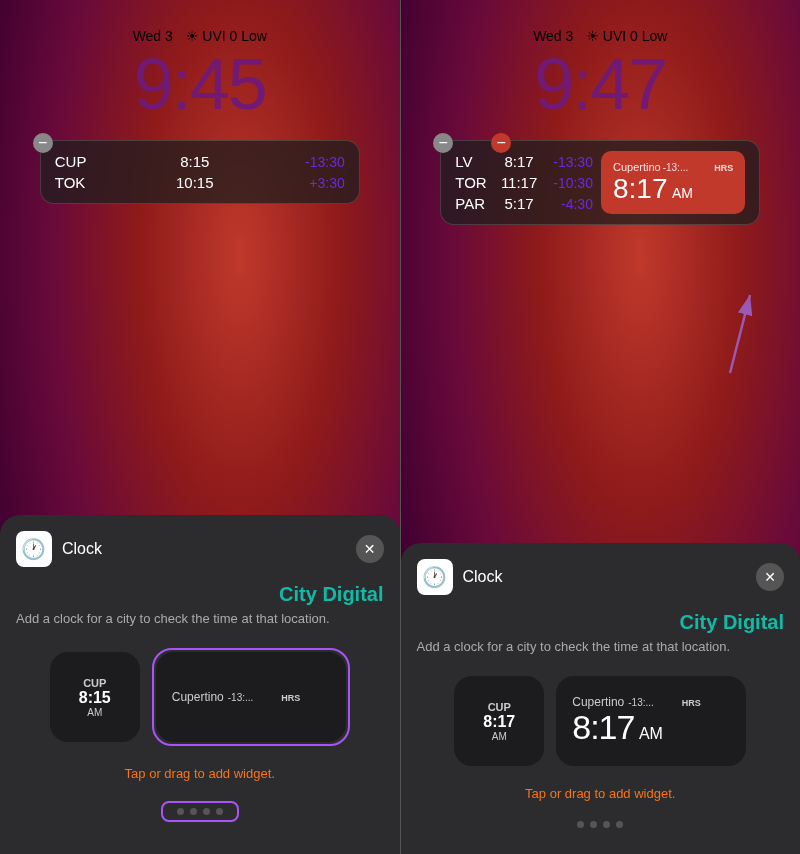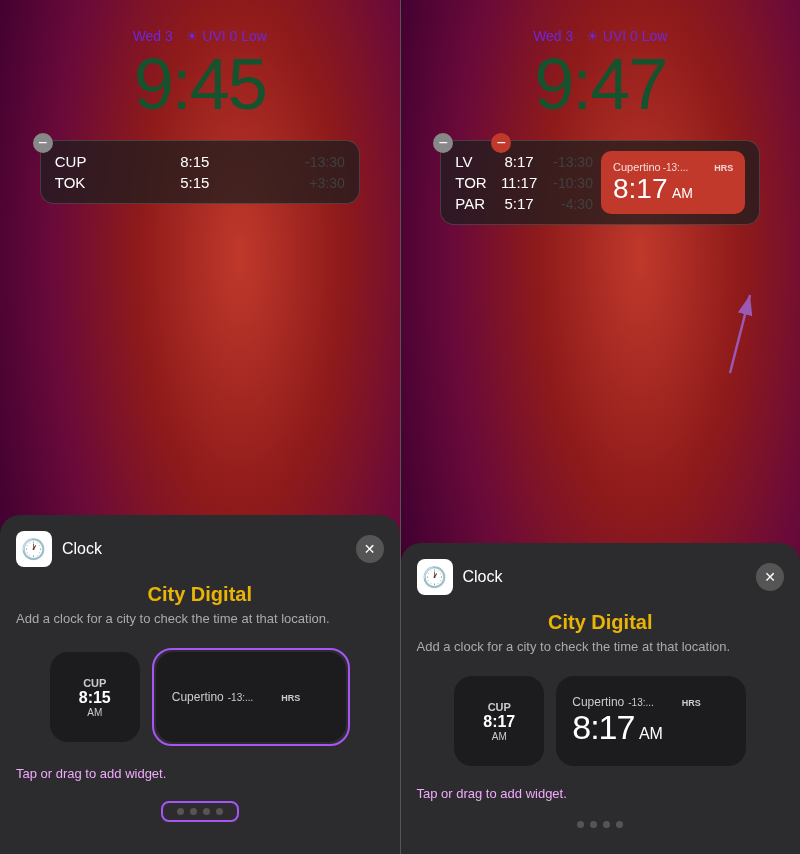--- a/index.html
+++ b/index.html
@@ -32,30 +32,30 @@
       position: absolute;
       top: 0; left: 0;
       width: 100%;
       height: 100%;
       display: flex;
       flex-direction: column;
       align-items: center;
     }
 
     .status-text {
-      color: #6d28d9;
+      color: #000000;
       font-size: 14px;
       margin-top: 28px;
       display: flex;
       align-items: center;
       gap: 13px;
     }
 
     .main-time {
-      color: #14532d;
+      color: #701a75;
       font-size: 72px;
       font-weight: 200;
       letter-spacing: -2px;
       margin-top: 4px;
       line-height: 1;
     }
 
     
     .world-clock-widget {
       background: rgba(30,30,30,0.75);
@@ -102,21 +102,21 @@
       width: 45px;
     }
 
     .wc-time {
       color: white;
       font-size: 15px;
       font-weight: 400;
     }
 
     .wc-offset {
-      color: #404040;
+      color: #6d28d9;
       font-size: 14px;
       text-align: right;
       min-width: 55px;
     }
 
     
     .bottom-sheet {
       position: absolute;
       bottom: 0;
       left: 0;
@@ -159,24 +159,24 @@
       border-radius: 50%;
       display: flex;
       align-items: center;
       justify-content: center;
       color: white;
       font-size: 14px;
       cursor: pointer;
     }
 
     .widget-section-title {
-      color: #eab308;
+      color: #14b8a6;
       font-size: 20px;
       font-weight: 700;
-      text-align: center;
+      text-align: right;
       margin-bottom: 4px;
     }
 
     .widget-section-desc {
       color: #aaa;
       font-size: 13px;
       text-align: left;
       margin-bottom: 20px;
       line-height: 1.4;
     }
@@ -268,23 +268,23 @@
     }
 
     
     .widget-selected {
       border: 2px solid #a855f7;
       border-radius: 20px;
       padding: 2px;
     }
 
     .tap-drag-text {
-      color: #f0abfc;
+      color: #f97316;
       font-size: 13px;
-      text-align: left;
+      text-align: center;
       margin-bottom: 20px;
     }
 
     .dots-row {
       display: flex;
       justify-content: center;
       gap: 6px;
       margin-bottom: 10px;
     }
 
@@ -345,21 +345,21 @@
 
     <div class="world-clock-widget">
       <div class="widget-minus-btn"></div>
       <div class="world-clock-row">
         <span class="wc-city">CUP</span>
         <span class="wc-time">8:15</span>
         <span class="wc-offset">-13:30</span>
       </div>
       <div class="world-clock-row">
         <span class="wc-city">TOK</span>
-        <span class="wc-time">5:15</span>
+        <span class="wc-time">10:15</span>
         <span class="wc-offset">+3:30</span>
       </div>
     </div>
   </div>
 
   <div class="bottom-sheet">
     <div class="sheet-header">
       <div class="clock-icon-circle">🕐</div>
       <span class="sheet-title-text">Clock</span>
       <div class="sheet-close-btn">✕</div>

